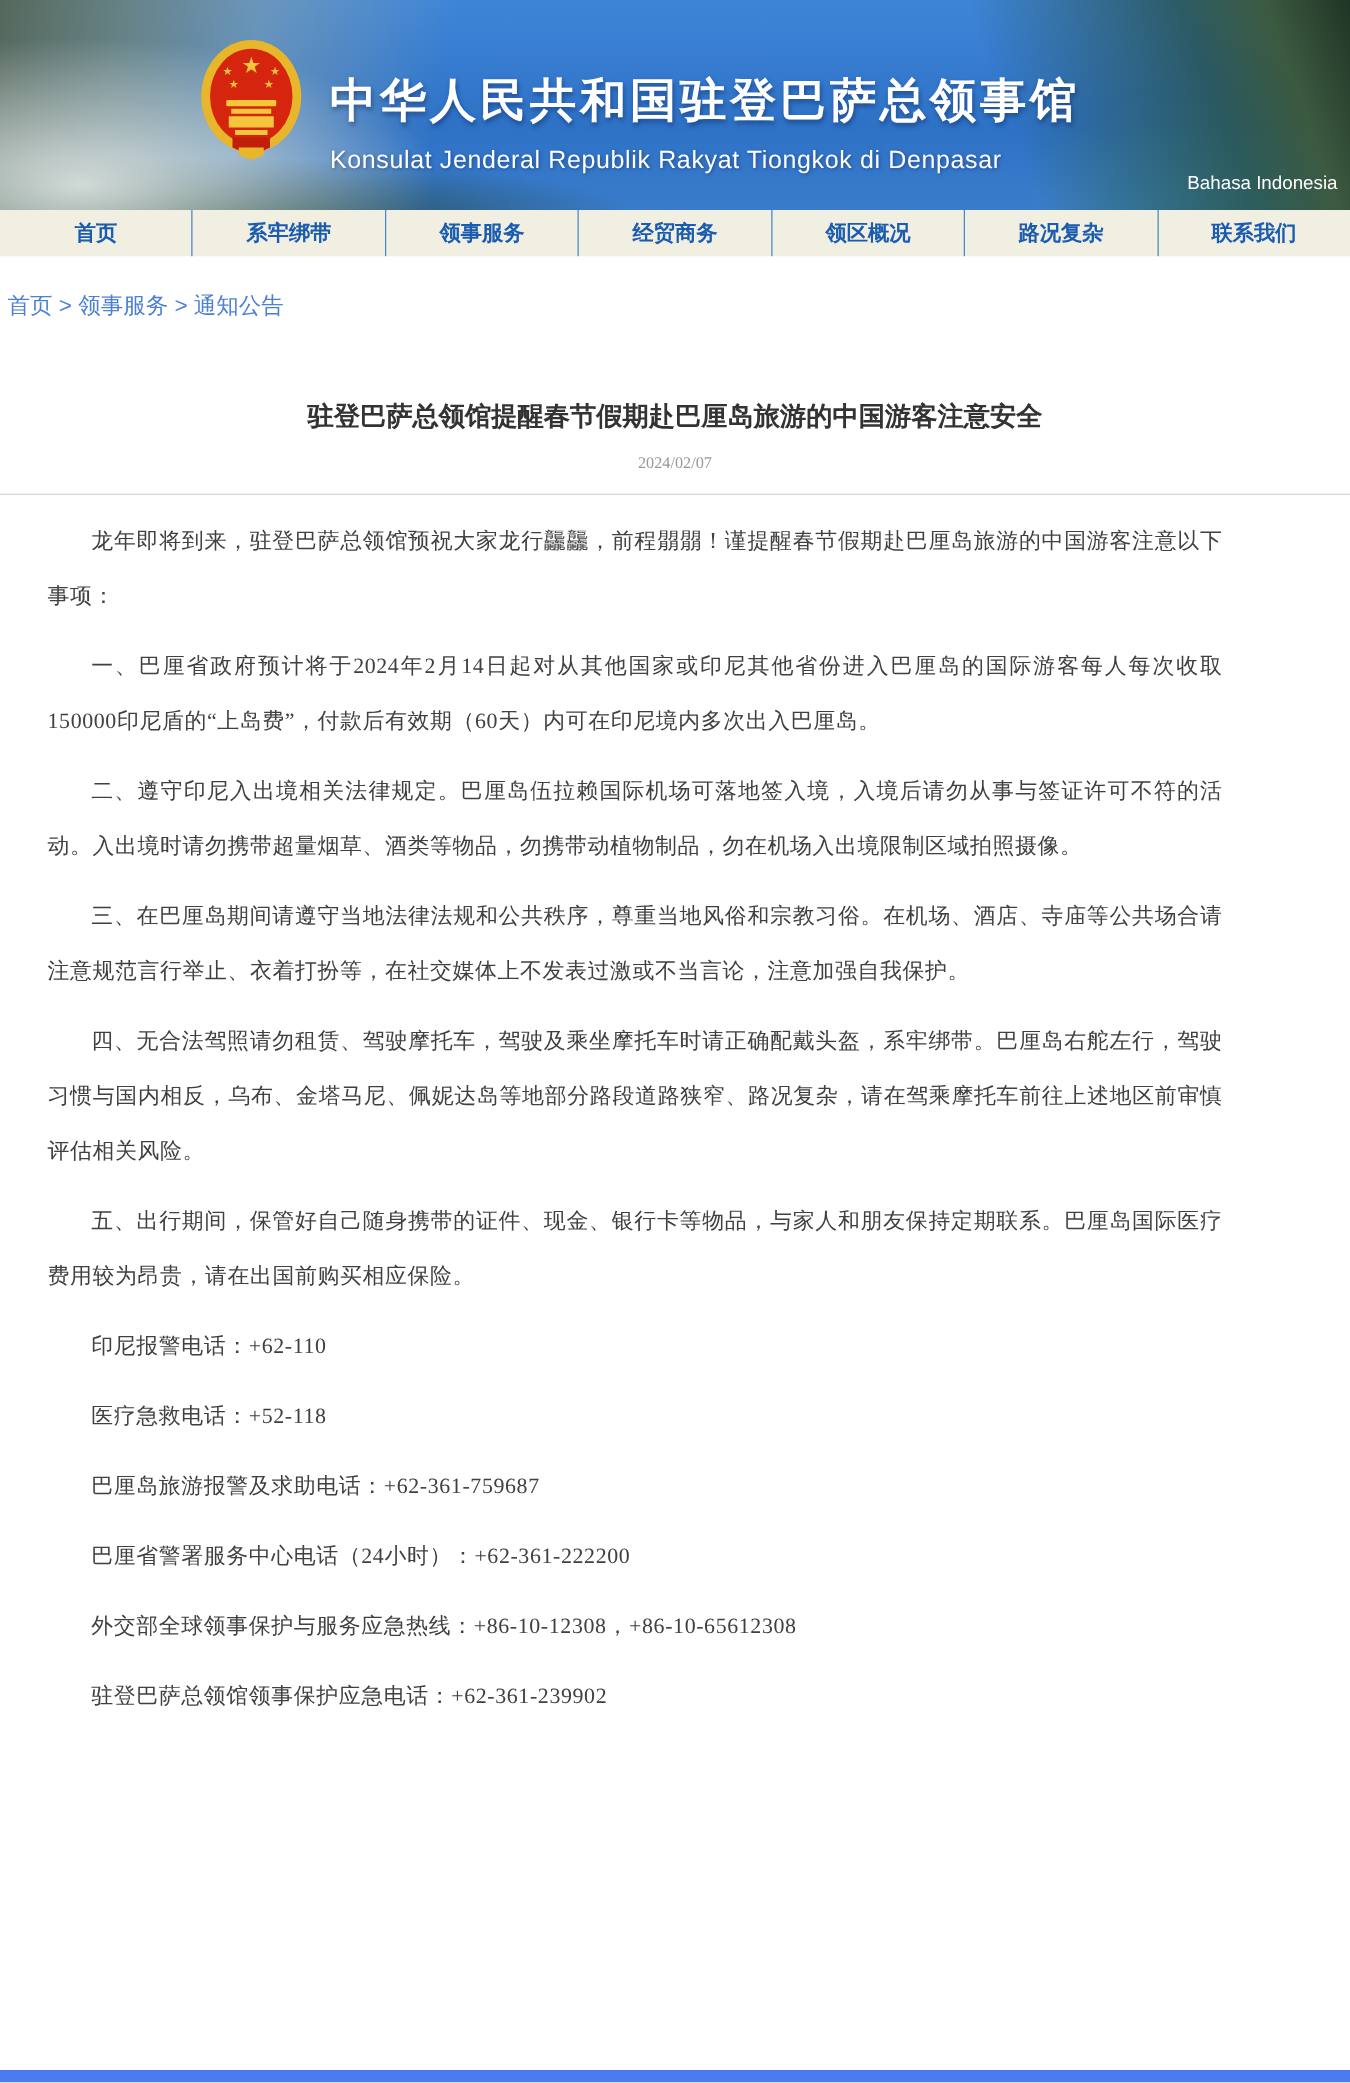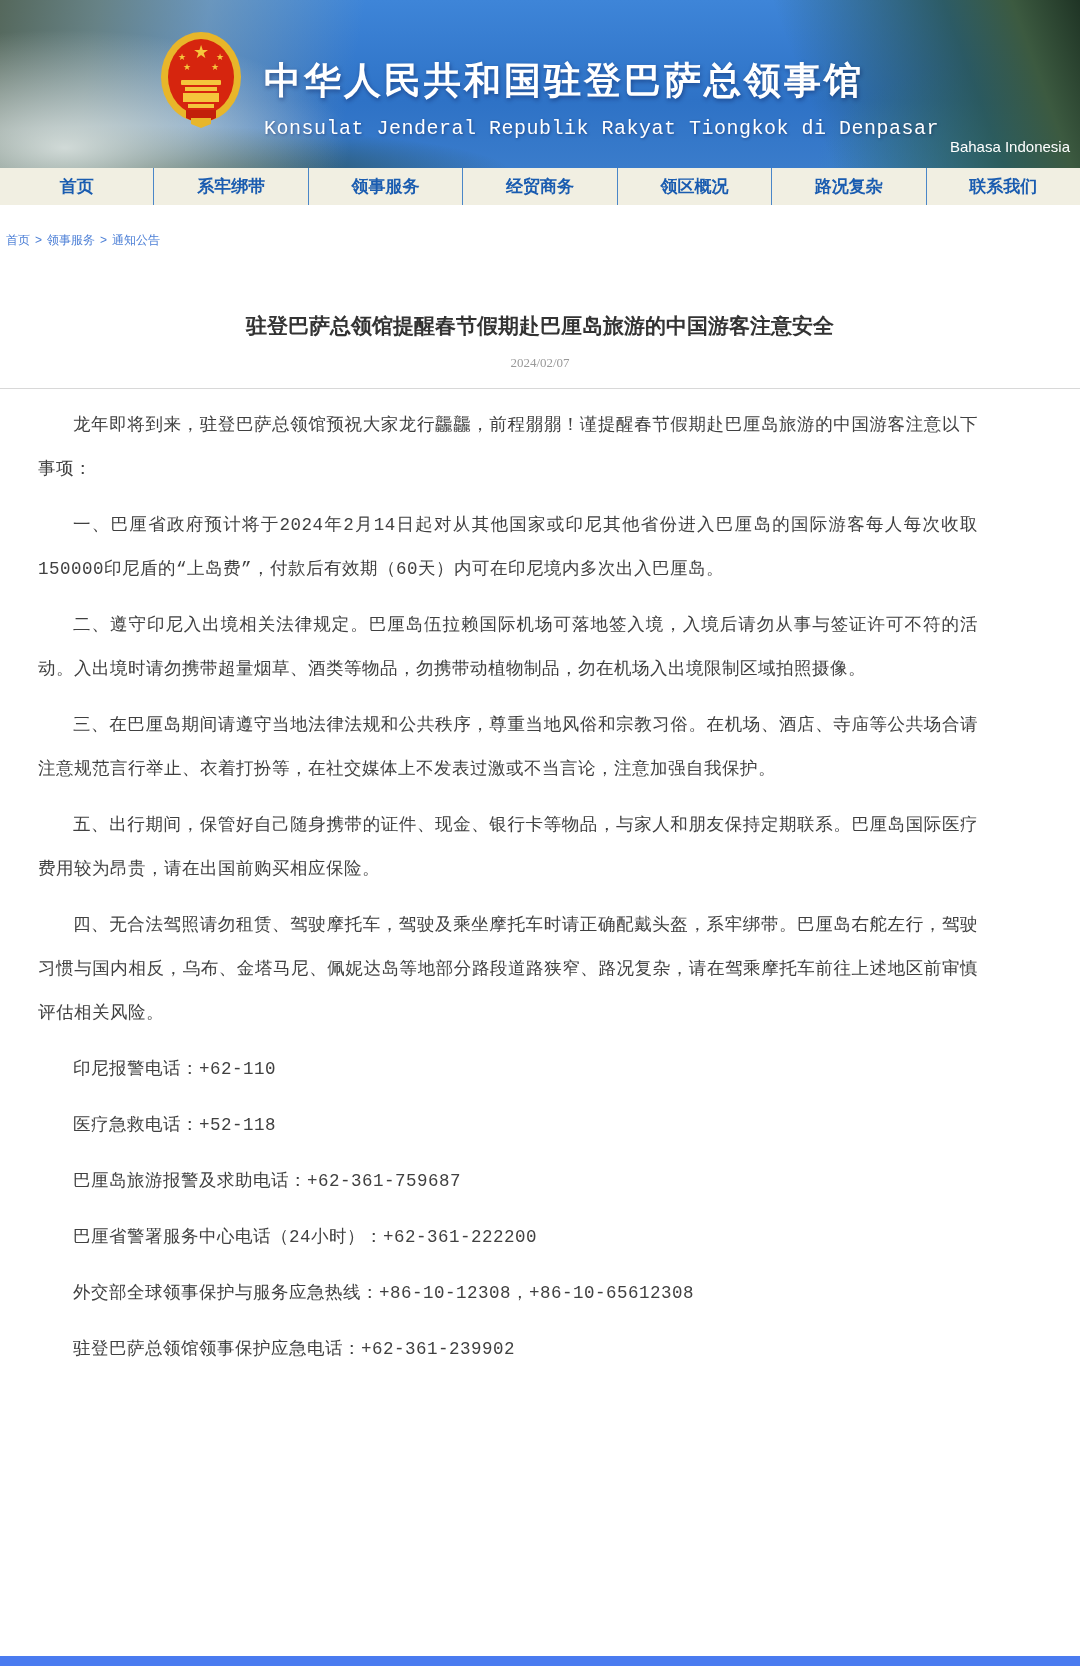--- a/index.html
+++ b/index.html
@@ -23,54 +23,54 @@
       linear-gradient(180deg, #3e85d8 0%, #2e72c6 60%, #3a7ccb 100%);
   }
   .emblem { position:absolute; left:158px; top:30px; width:86px; height:106px; }
   .banner-titles { position:absolute; left:264px; top:56px; color:#fff; }
   .banner-title-zh {
     font-size:37px; font-weight:bold; letter-spacing:3px; white-space:nowrap;
     text-shadow:1px 2px 4px rgba(0,10,60,0.4);
   }
   .banner-title-id {
     margin-top:11px; font-size:20px; letter-spacing:0.5px;
-    font-family:Liberation Mono, monospace;
+    font-family:Liberation Sans, sans-serif;
     text-shadow:1px 1px 3px rgba(0,10,60,0.4);
   }
   .lang-link {
     position:absolute; right:10px; bottom:13px;
     color:#ffffff; font-size:15px; text-decoration:none; cursor:pointer;
   }
 
   
   .nav { height:37px; background:#f1efe2; display:flex; }
   .nav-item {
     flex:1; display:flex; align-items:center; justify-content:center;
     color:#1a5cb0; font-weight:bold; font-size:17px;
     text-decoration:none; cursor:pointer;
   }
   .nav-item + .nav-item { border-left:1px solid #4a86c8; }
 
   
-  .breadcrumb { padding:27px 0 0 6px; font-size:12px; color:#4c7fd6; }
+  .breadcrumb { padding:27px 0 0 6px; font-size:18px; color:#4c7fd6; }
   .breadcrumb a { color:#4c7fd6; text-decoration:none; cursor:pointer; }
   .breadcrumb .sep { margin:0 5px; color:#4c7fd6; }
 
   
   .article-head { margin-top:63px; text-align:center; }
   .article-title { font-size:21px; font-weight:bold; color:#333333; }
   .article-date {
     margin-top:15px; font-size:13px; color:#999999;
     font-family:"Liberation Serif","DejaVu Serif",serif;
   }
   .rule { margin:17px 0 0 0; border:none; border-top:1px solid #d8d8d8; }
 
   .article-body {
     padding:14px 102px 0 38px;
-    font-family:Liberation Mono, monospace;
+    font-family:Liberation Serif, serif;
     font-size:17.5px; color:#404040; text-align:justify;
   }
   .article-body p {
     line-height:44px; margin:0 0 12px 0; text-indent:2em; letter-spacing:0.5px;
   }
 
   
   .footer-bar {
     position:absolute; left:0; bottom:0; width:100%; height:10px;
     background:#4a7bf0;
@@ -132,23 +132,23 @@
 <div class="article-body">
 
     <p>龙年即将到来，驻登巴萨总领馆预祝大家龙行龘龘，前程朤朤！谨提醒春节假期赴巴厘岛旅游的中国游客注意以下事项：</p>
 
     <p>一、巴厘省政府预计将于2024年2月14日起对从其他国家或印尼其他省份进入巴厘岛的国际游客每人每次收取150000印尼盾的“上岛费”，付款后有效期（60天）内可在印尼境内多次出入巴厘岛。</p>
 
     <p>二、遵守印尼入出境相关法律规定。巴厘岛伍拉赖国际机场可落地签入境，入境后请勿从事与签证许可不符的活动。入出境时请勿携带超量烟草、酒类等物品，勿携带动植物制品，勿在机场入出境限制区域拍照摄像。</p>
 
     <p>三、在巴厘岛期间请遵守当地法律法规和公共秩序，尊重当地风俗和宗教习俗。在机场、酒店、寺庙等公共场合请注意规范言行举止、衣着打扮等，在社交媒体上不发表过激或不当言论，注意加强自我保护。</p>
 
+    <p>四、无合法驾照请勿租赁、驾驶摩托车，驾驶及乘坐摩托车时请正确配戴头盔，系牢绑带。巴厘岛右舵左行，驾驶习惯与国内相反，乌布、金塔马尼、佩妮达岛等地部分路段道路狭窄、路况复杂，请在驾乘摩托车前往上述地区前审慎评估相关风险。</p>
+
     <p>五、出行期间，保管好自己随身携带的证件、现金、银行卡等物品，与家人和朋友保持定期联系。巴厘岛国际医疗费用较为昂贵，请在出国前购买相应保险。</p>
-
-    <p>四、无合法驾照请勿租赁、驾驶摩托车，驾驶及乘坐摩托车时请正确配戴头盔，系牢绑带。巴厘岛右舵左行，驾驶习惯与国内相反，乌布、金塔马尼、佩妮达岛等地部分路段道路狭窄、路况复杂，请在驾乘摩托车前往上述地区前审慎评估相关风险。</p>
 
     <p>印尼报警电话：+62-110</p>
 
     <p>医疗急救电话：+52-118</p>
 
     <p>巴厘岛旅游报警及求助电话：+62-361-759687</p>
 
     <p>巴厘省警署服务中心电话（24小时）：+62-361-222200</p>
 
     <p>外交部全球领事保护与服务应急热线：+86-10-12308，+86-10-65612308</p>

